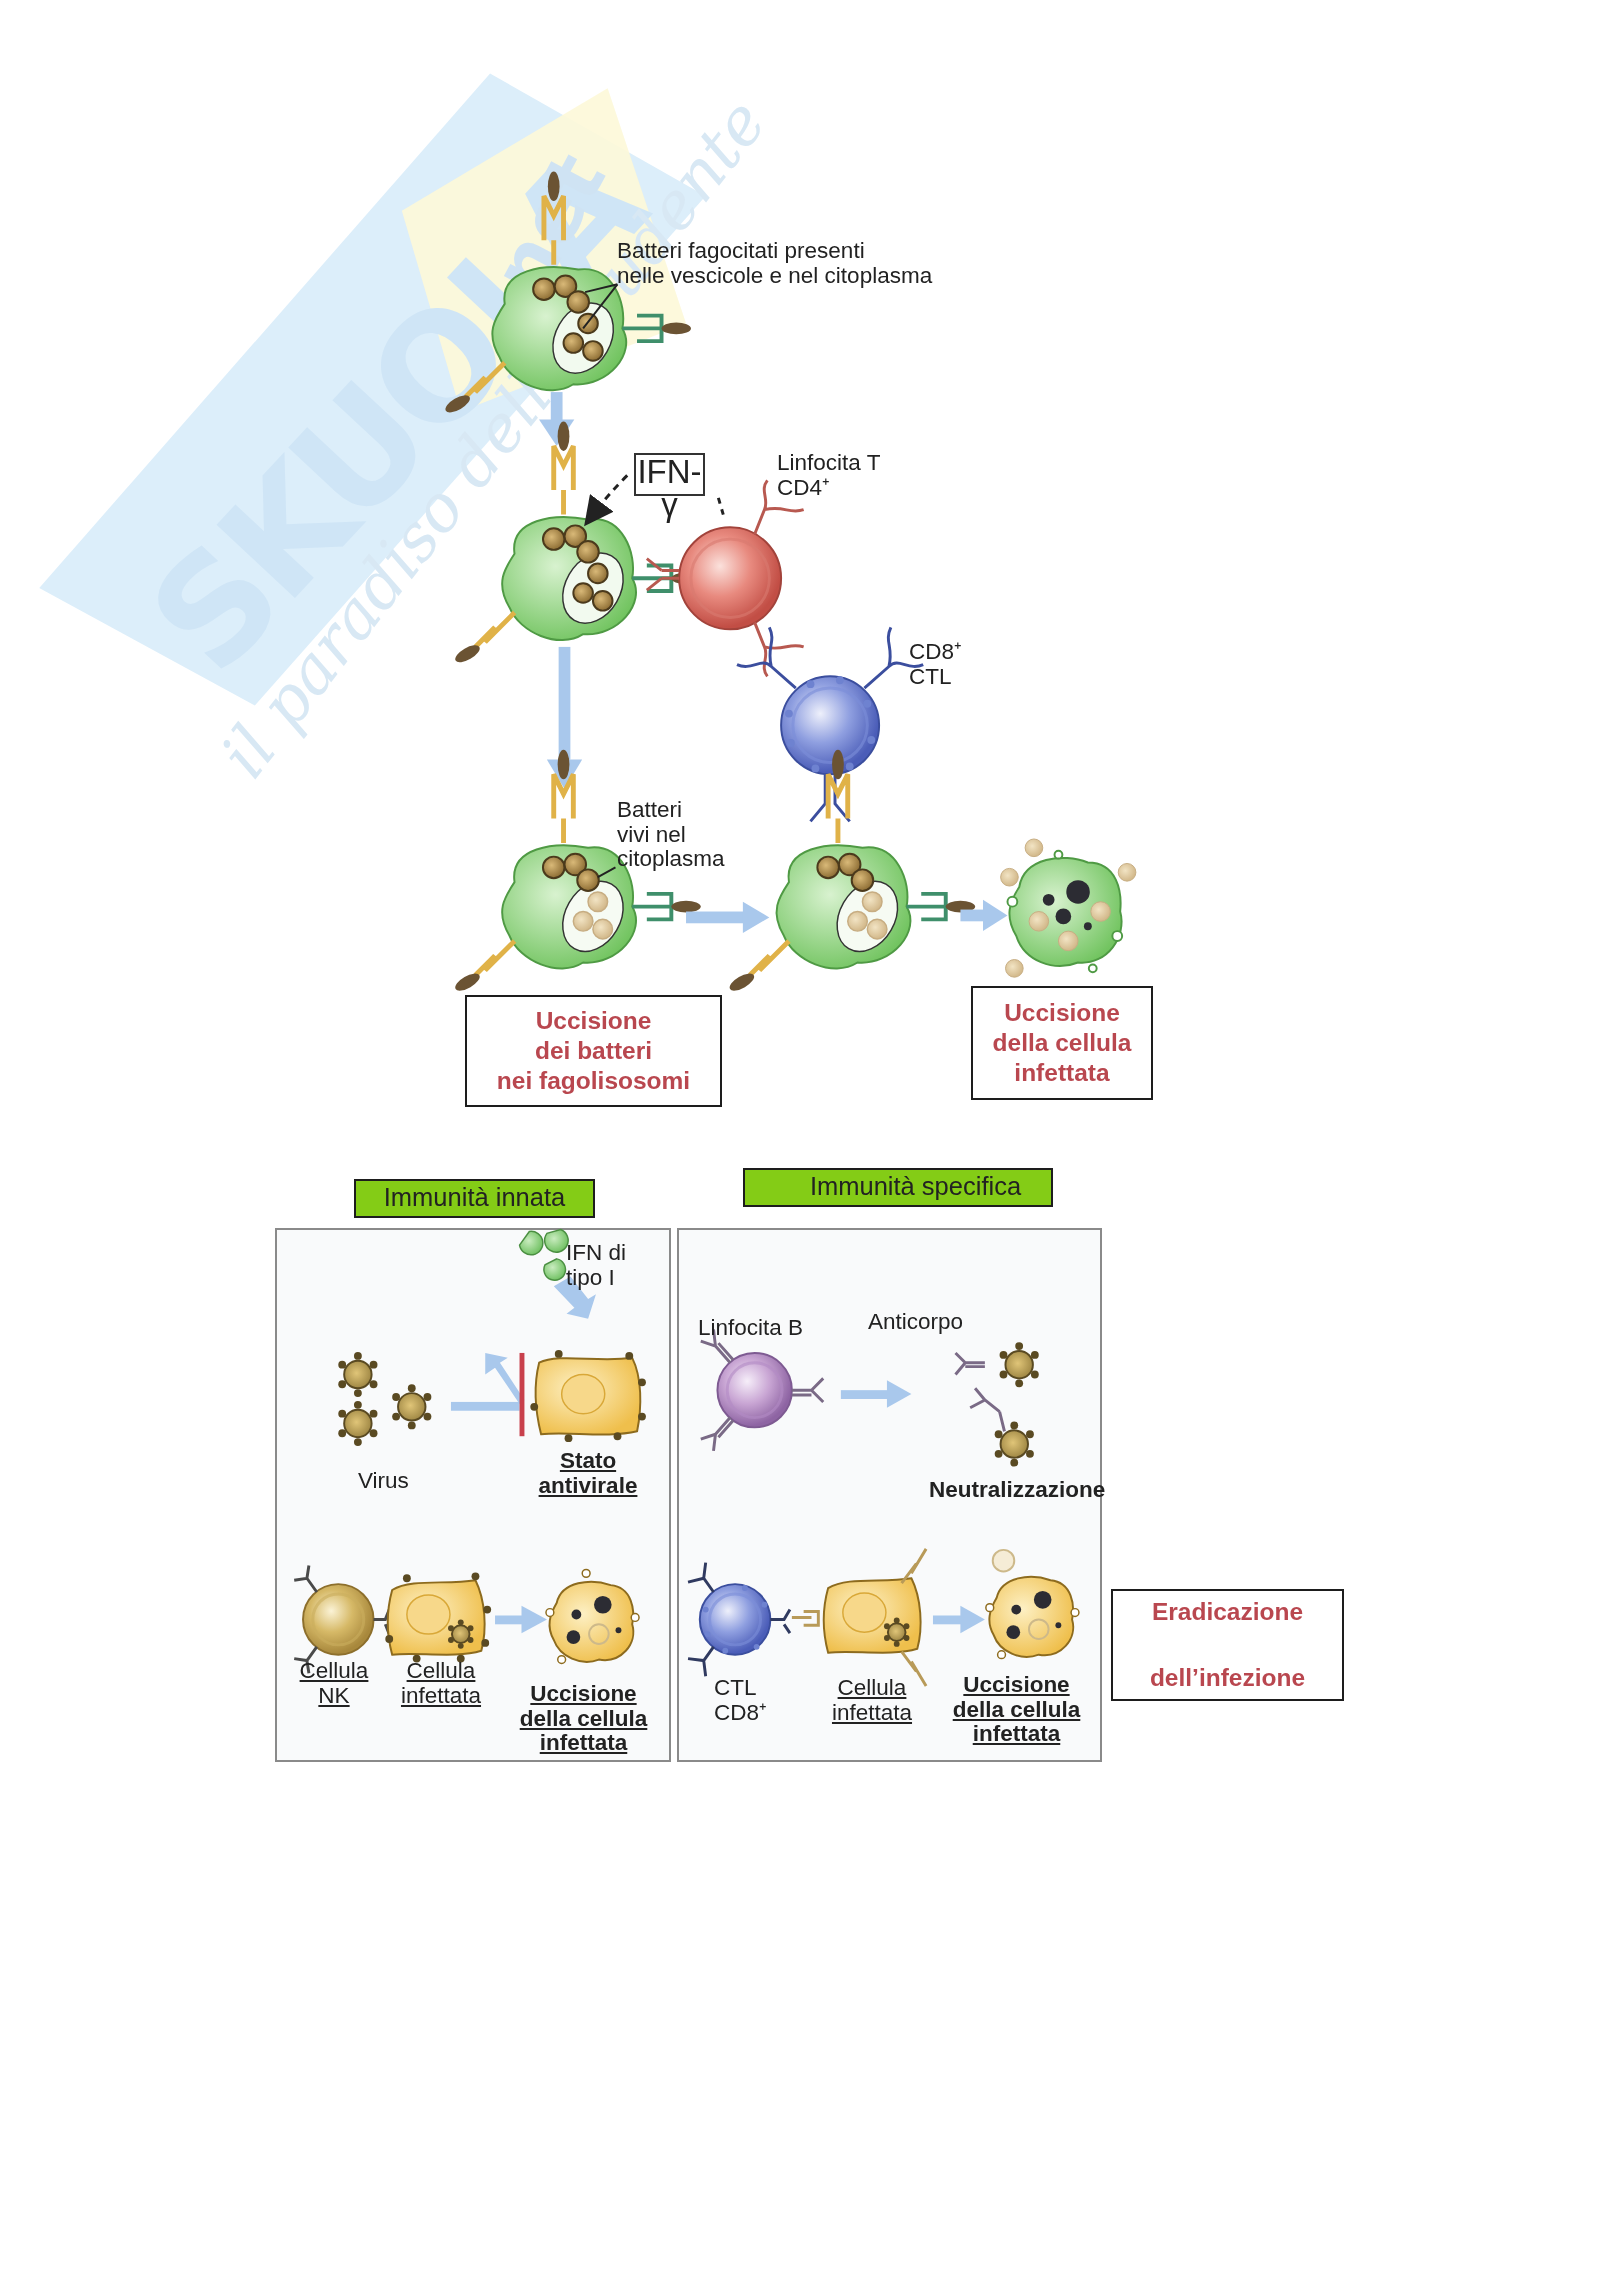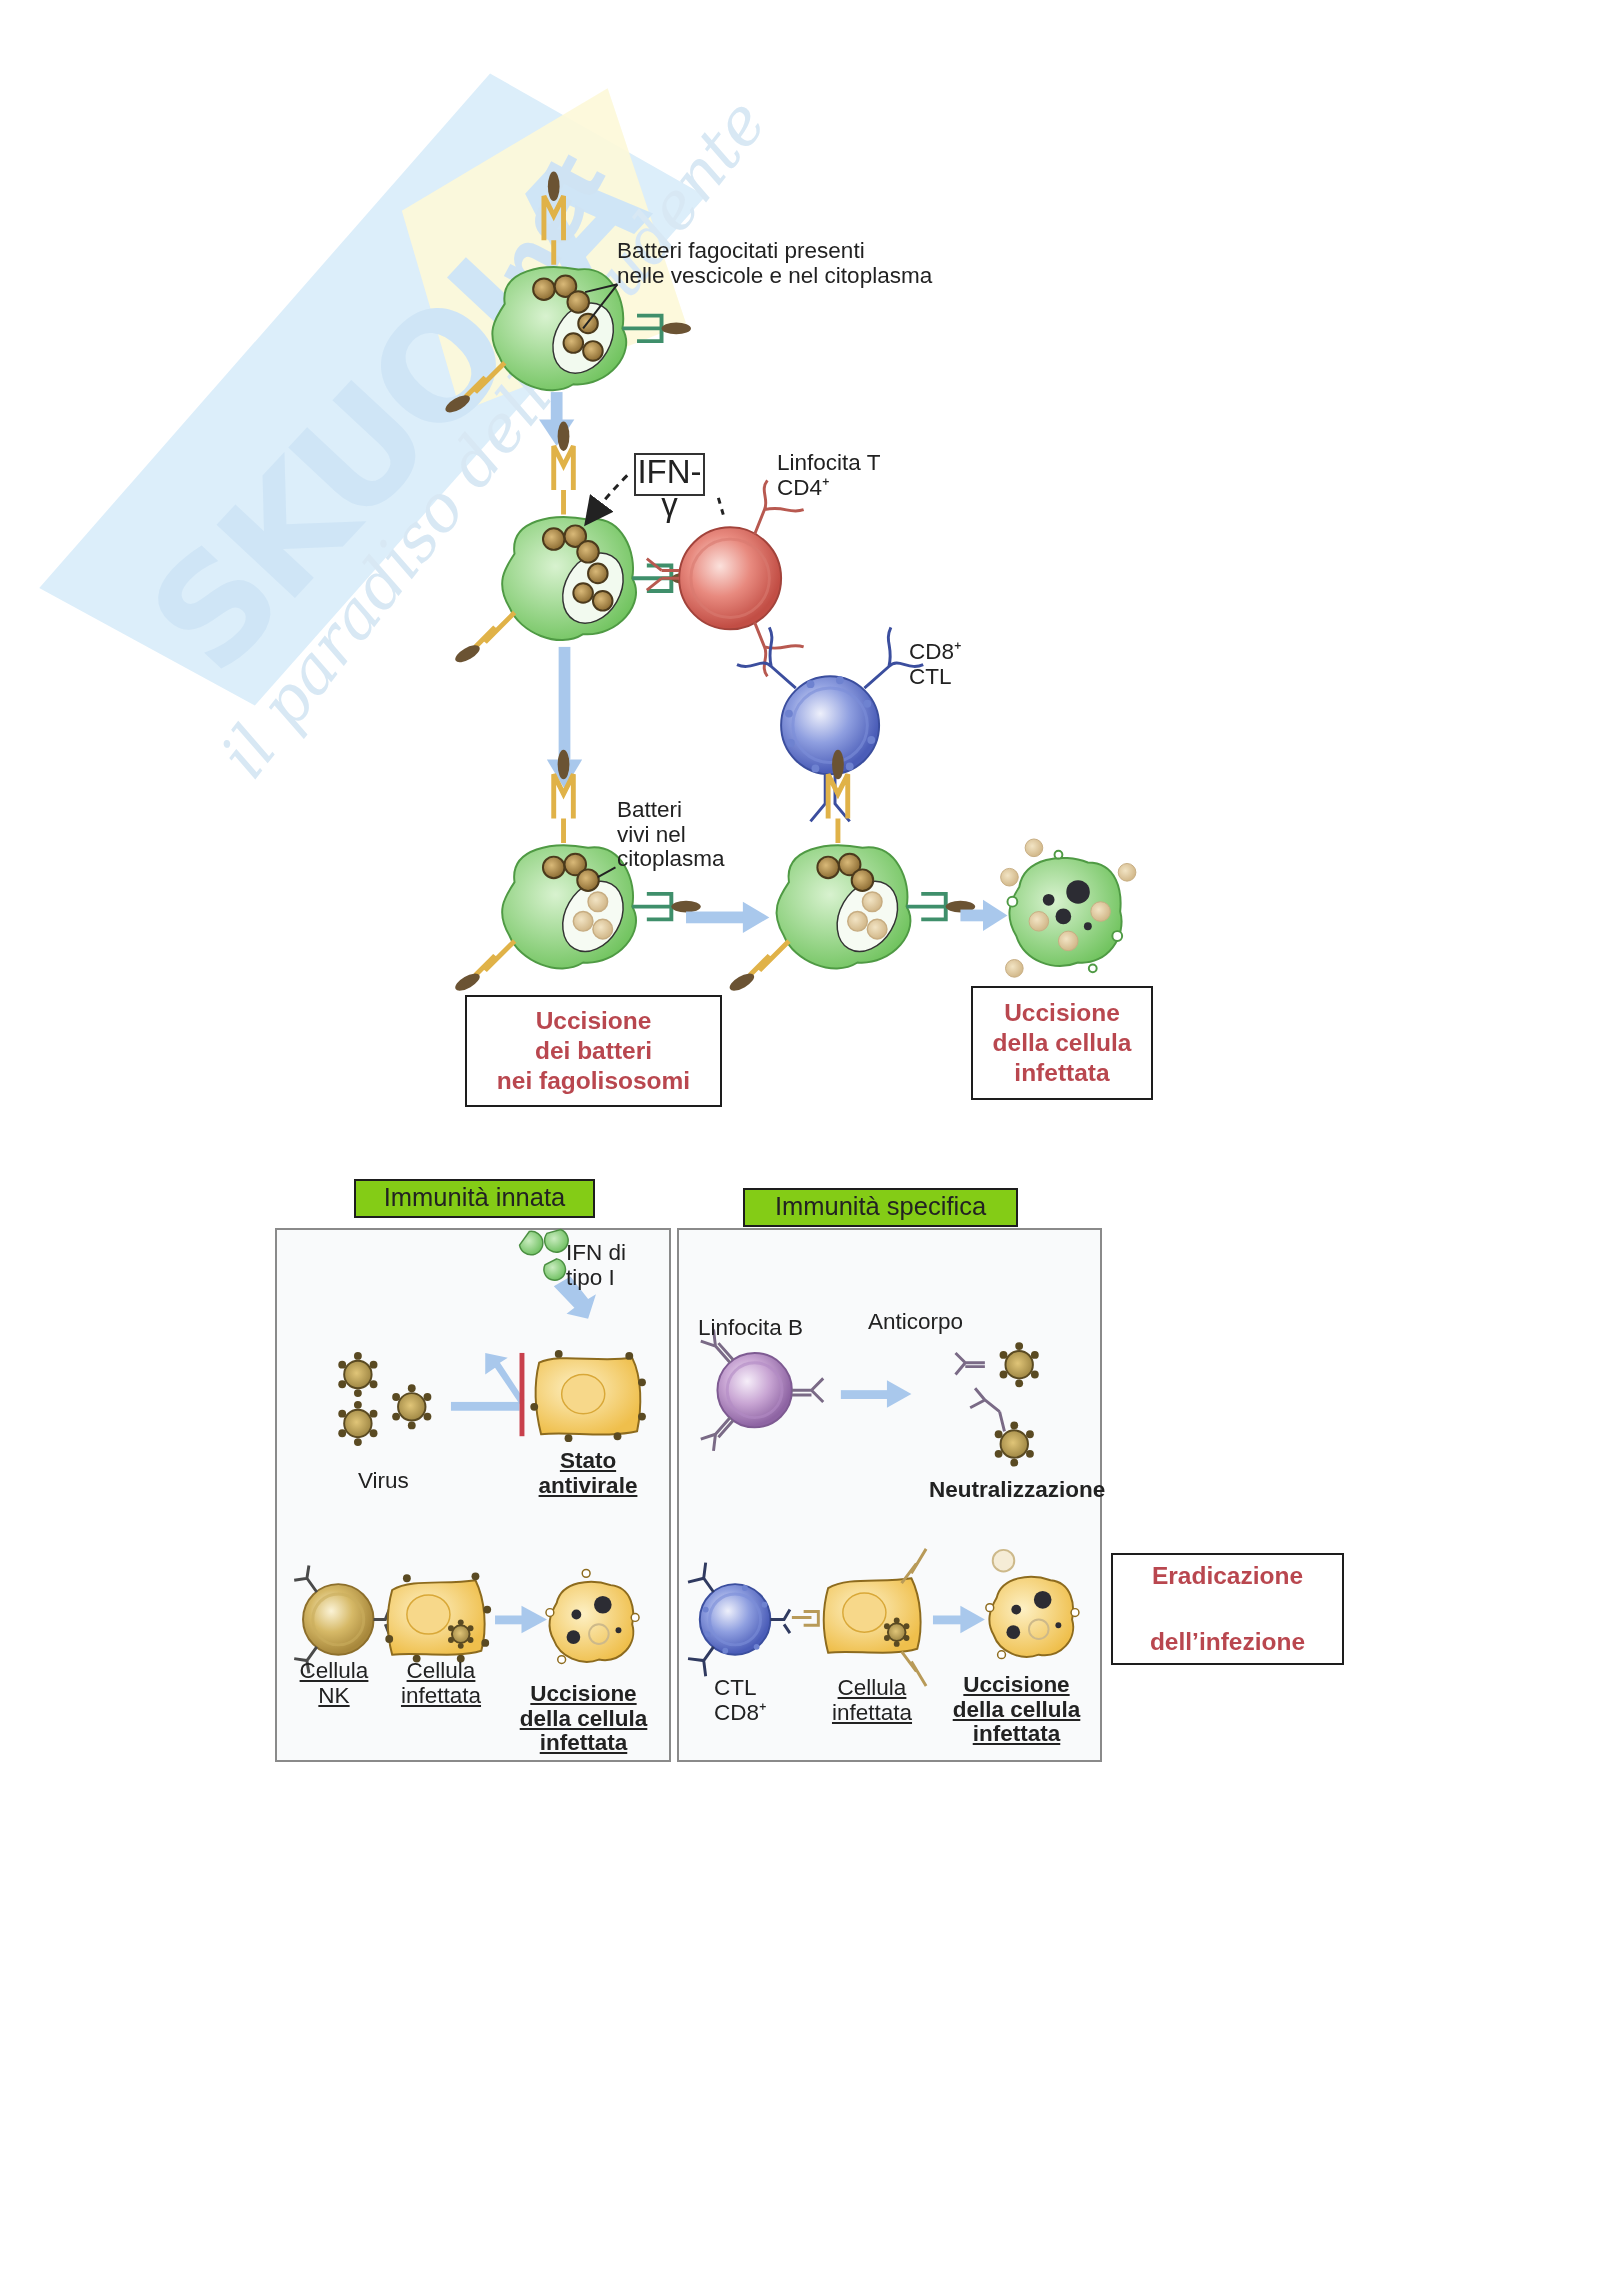--- a/index.html
+++ b/index.html
@@ -246,21 +246,21 @@
     <div>della cellula</div>
     <div>infettata</div>
   </div>
 </div>
 
 <div class="abs" style="left:0;top:1157px;width:1621px;height:627px;">
 
   <div class="hdrbox" style="left:354px;top:21.6px;width:237px;height:35px;">
     <span>Immunità innata</span>
   </div>
-  <div class="hdrbox" style="left:743px;top:31px;width:271px;height:35px;">
+  <div class="hdrbox" style="left:743px;top:11px;width:271px;height:35px;padding-left:35px;">
     <span>Immunità specifica</span>
   </div>
 
   <div class="panel" style="left:275px;top:71px;width:392px;height:530px;"></div>
   <div class="panel" style="left:677px;top:71px;width:421px;height:530px;"></div>
 
   <svg width="1621" height="627" viewBox="0 0 1654 640">
     <defs>
       <radialGradient id="gYellow" cx="40%" cy="40%" r="65%">
         <stop offset="0" stop-color="#fdf0c4"></stop>
@@ -535,18 +535,18 @@
   <div class="lbl center" style="left:823px;top:519px;width:98px;">
     <div>Cellula</div>
     <div>infettata</div>
   </div>
   <div class="lbl lbl-b center" style="left:943px;top:516px;width:147px;">
     <div>Uccisione</div>
     <div>della cellula</div>
     <div>infettata</div>
   </div>
 
-  <div class="redbox" style="left:1111px;top:396px;width:229px;height:108px;gap:36px;">
+  <div class="redbox" style="left:1111px;top:432px;width:229px;height:108px;gap:36px;">
     <div>Eradicazione</div>
     <div>dell’infezione</div>
   </div>
 </div>
 
 
 </body></html>

